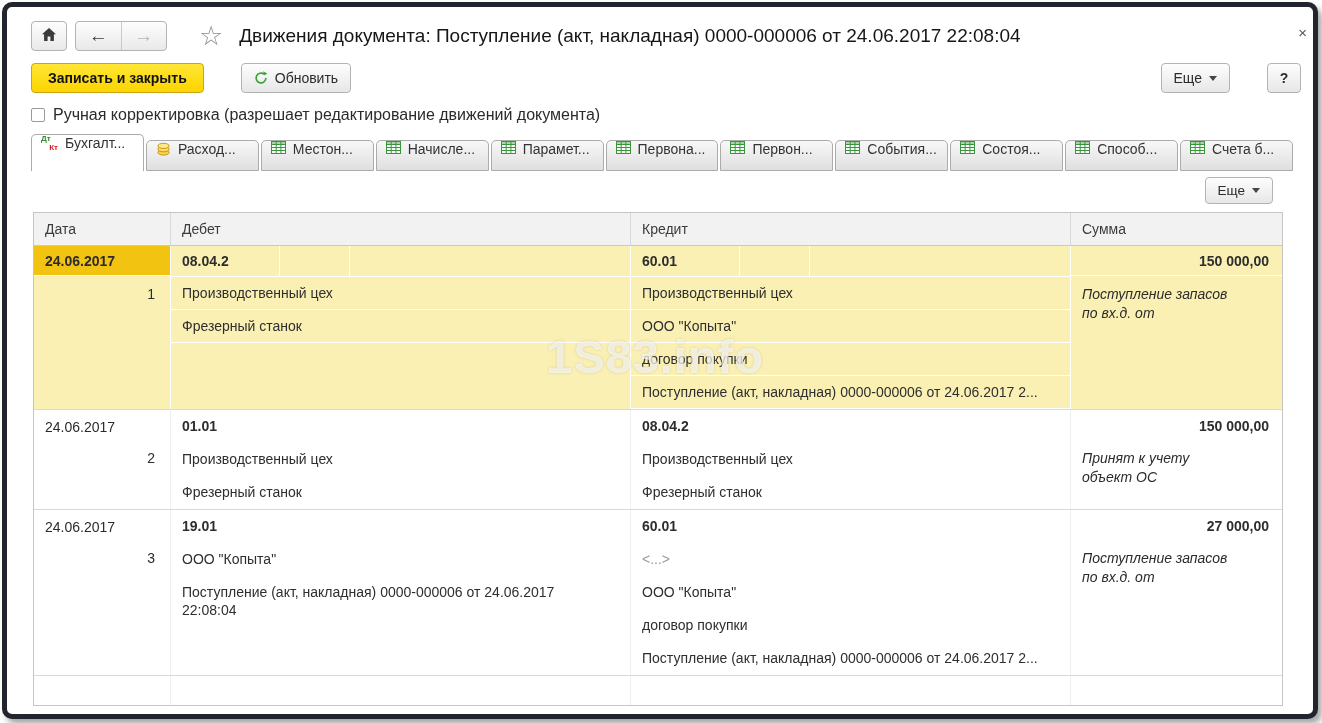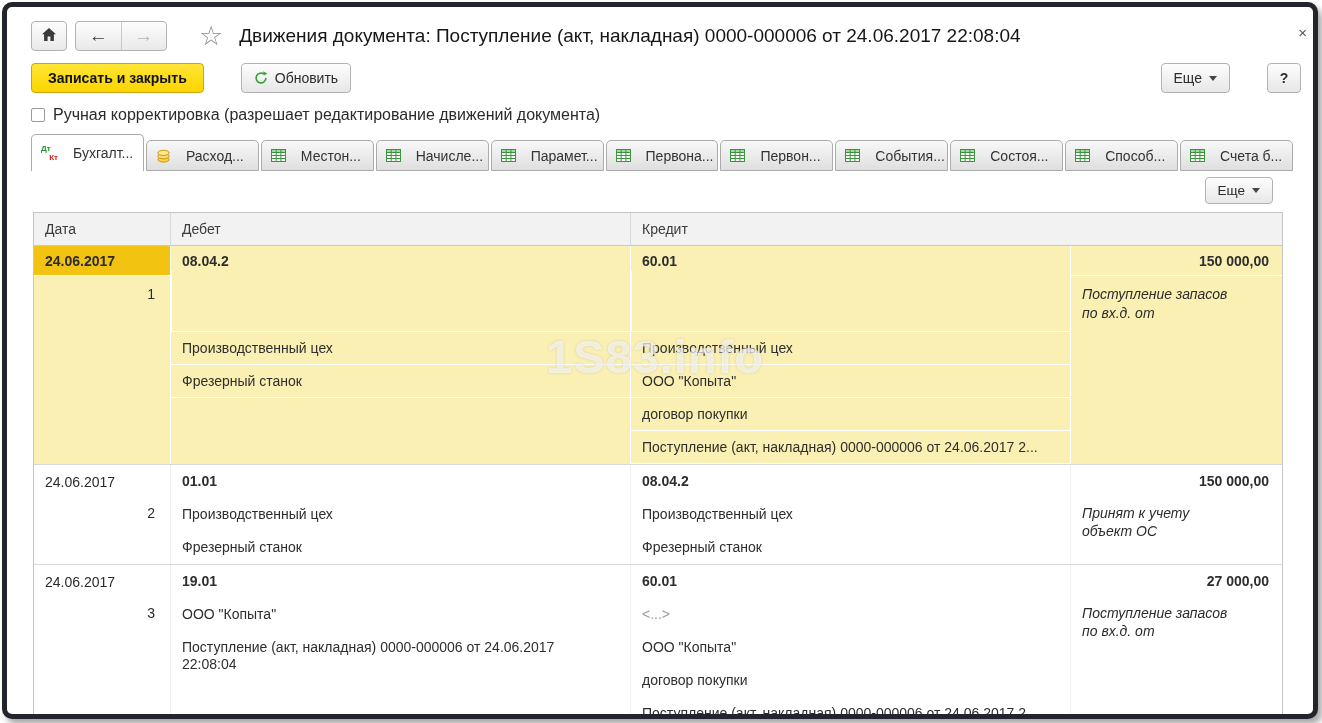--- a/index.html
+++ b/index.html
@@ -32,21 +32,21 @@
   .caret{display:inline-block;margin-left:7px;width:0;height:0;border-left:4px solid transparent;border-right:4px solid transparent;border-top:5px solid #444;}
   .btn-help{width:34px;justify-content:center;font-weight:bold;}
 
   
   .checkrow{display:flex;align-items:center;margin:13px 24px 0 24px;font-size:16px;color:#2b2b2b;}
   .cb{width:14px;height:14px;border:1px solid #9a9a9a;border-radius:2px;background:#fff;margin-right:8px;box-sizing:border-box;}
 
   
   .tabs{display:flex;align-items:flex-end;margin:10px 18px 0 24px;height:37px;}
   .tab{height:31px;width:113px;box-sizing:border-box;margin-right:2px;border:1px solid #ababab;border-radius:5px 5px 0 0;
-    background:linear-gradient(#f8f8f8,#dfdfdf);display:flex;align-items:center;gap:15px;padding:0 9px;font-size:14px;color:#333;
+    background:linear-gradient(#f8f8f8,#dfdfdf);display:flex;align-items:flex-start;gap:7px;padding:0 9px;font-size:14px;color:#333;
     white-space:nowrap;overflow:hidden;cursor:pointer;}
   .tab.active{height:37px;background:#fff;border-bottom:none;font-size:14px;}
   .dtkt{position:relative;width:17px;height:17px;flex:none;font-weight:bold;font-size:8px;line-height:8px;}
   .dtkt i{position:absolute;left:0;top:0;font-style:normal;color:#2f8f2f;}
   .dtkt b{position:absolute;right:0;bottom:0;color:#cf2020;}
   .tabicon{flex:none;display:inline-flex;}
 
   
   .panelrow{display:flex;margin:6px 40px 0 0;}
   .panelrow .btn{height:27px;margin-left:auto;font-size:13.5px;}
@@ -62,21 +62,21 @@
   .w-sum{width:211px;flex:none;}
 
   .rblock{display:flex;align-items:stretch;}
   .rblock + .rblock{border-top:1px solid #d9d9d9;}
   .col{box-sizing:border-box;border-right:1px solid #efefef;}
   .col:last-child{border-right:none;}
   .rblock.sel{background:#fbf0b4;}
   .rblock.sel .col{border-right:1px solid rgba(255,255,255,.95);}
   .rblock.sel .col:last-child{border-right:none;}
 
-  .cell{box-sizing:border-box;padding:8px 10px 0 11px;min-height:33px;line-height:1.25;color:#2e2e2e;flex-direction:column;}
+  .cell{box-sizing:border-box;padding:8px 10px 0 11px;min-height:33px;line-height:1.25;color:#2e2e2e;}
   .sel .cell.sep{border-bottom:1px solid rgba(255,255,255,.95);}
   .acctline{display:flex;min-height:30px;box-sizing:border-box;}
   .acct{font-weight:bold;}
   .sub{box-sizing:border-box;min-height:30px;}
   .sel .acctline .sub{border-left:1px solid rgba(255,255,255,.95);}
   .datecell{padding:7px 0 0 11px;min-height:30px;box-sizing:border-box;}
   .sel .datecell{background:#f2c411;font-weight:bold;border-bottom:1px solid rgba(255,255,255,.95);}
   .numcell{text-align:right;padding:10px 15px 0 0;min-height:33px;box-sizing:border-box;}
   .amount{font-weight:bold;text-align:right;padding:8px 13px 0 0;min-height:30px;box-sizing:border-box;}
   .comment{font-style:italic;padding:9px 2px 0 11px;white-space:pre-line;line-height:1.35;}
@@ -282,20 +282,21 @@
     </button>
   </div>
 
   <div class="gridtable">
     <div class="watermark">1S83.info</div>
 
     <div class="thead">
       <div class="hc w-date">Дата</div>
       <div class="hc w-debit">Дебет</div>
       <div class="hc w-credit">Кредит</div>
+      <div class="hc w-sum">Сумма</div>
     </div>
 
     <div class="rblock sel">
       <div class="col w-date">
         <div class="datecell">24.06.2017</div>
         <div class="numcell">1</div>
       </div>
       <div class="col w-debit">
         <div class="acctline cell sep" style="padding:0;">
           <div class="acct" style="width:108px;padding:7px 0 0 11px;box-sizing:border-box;">08.04.2</div>

